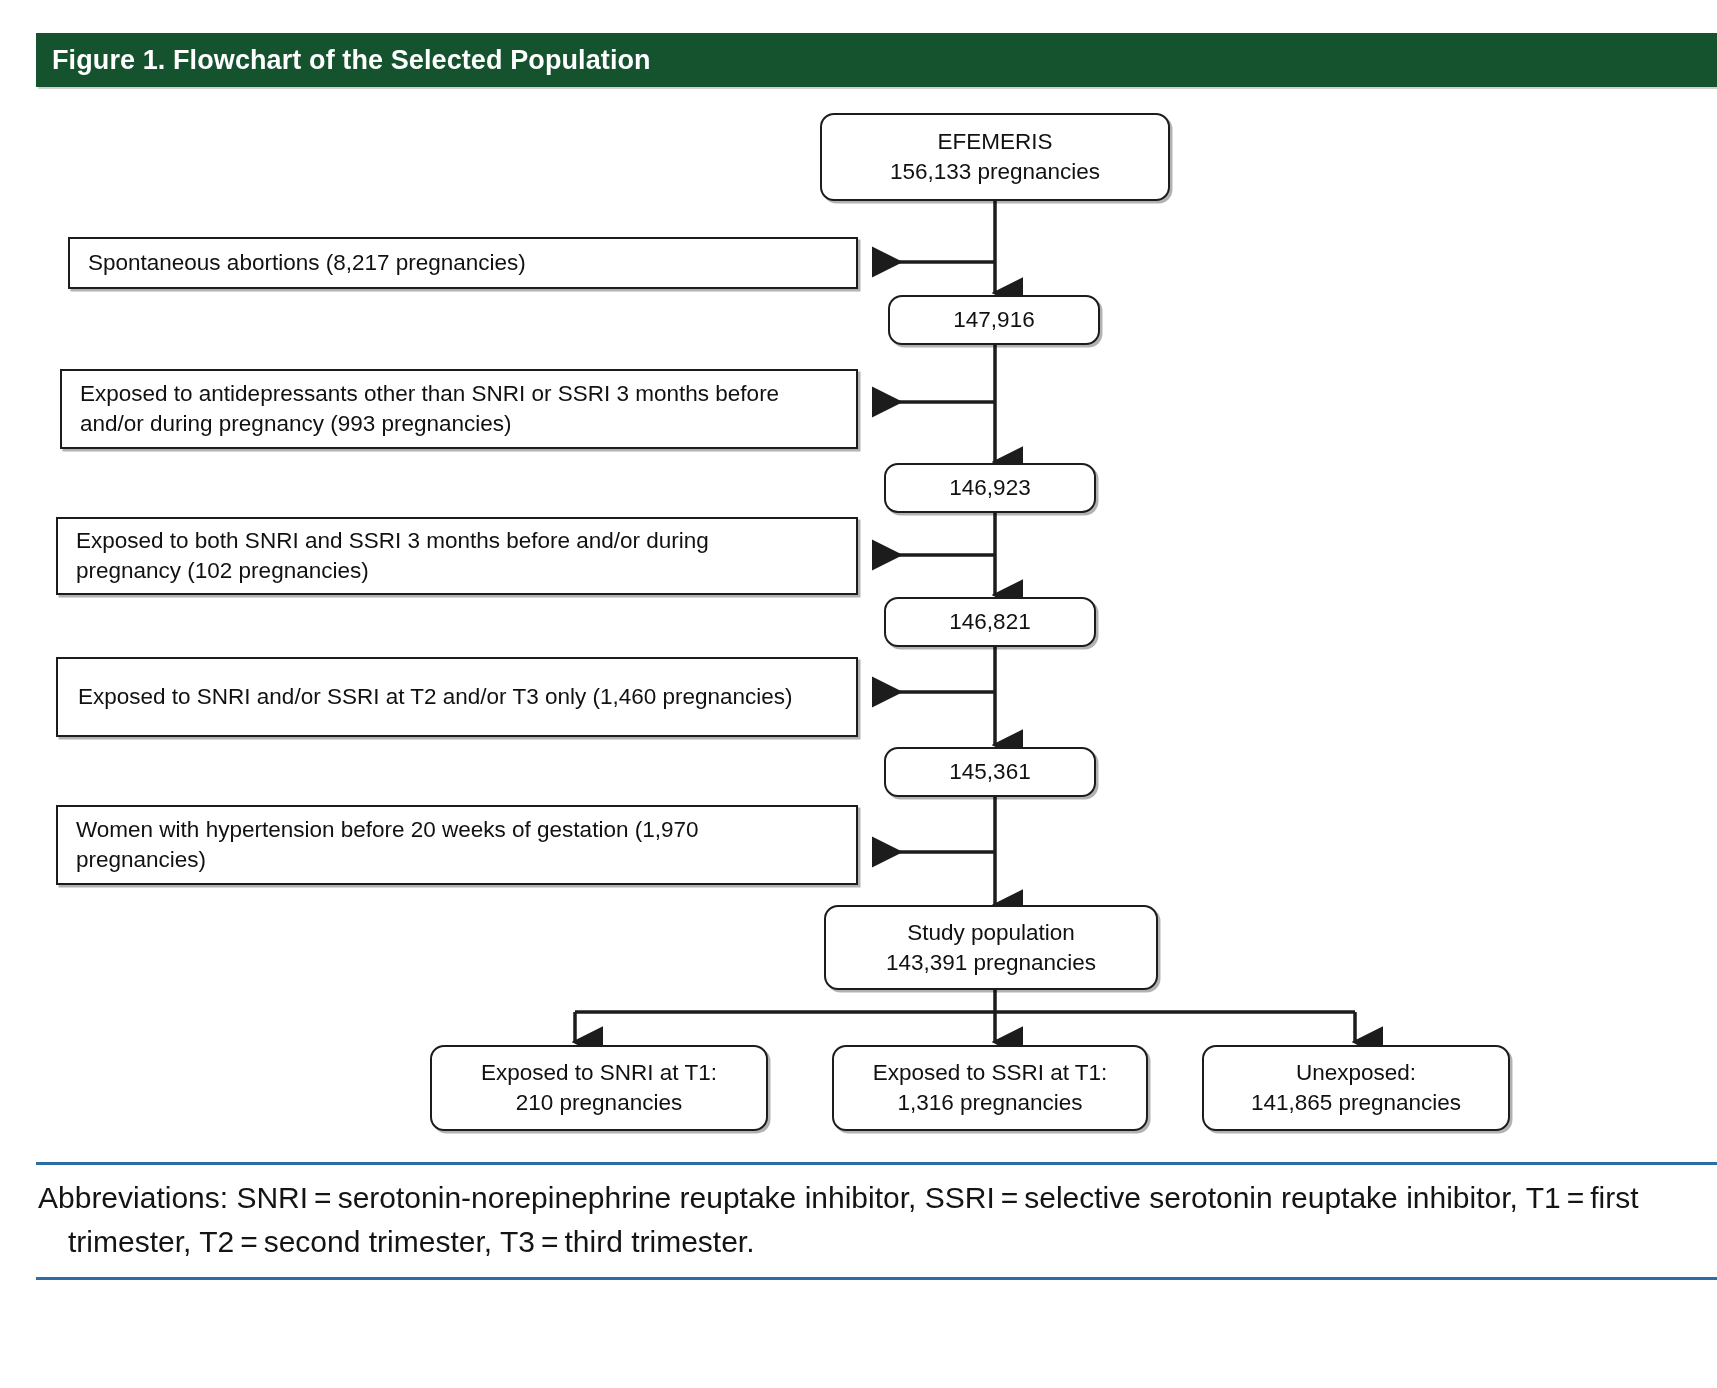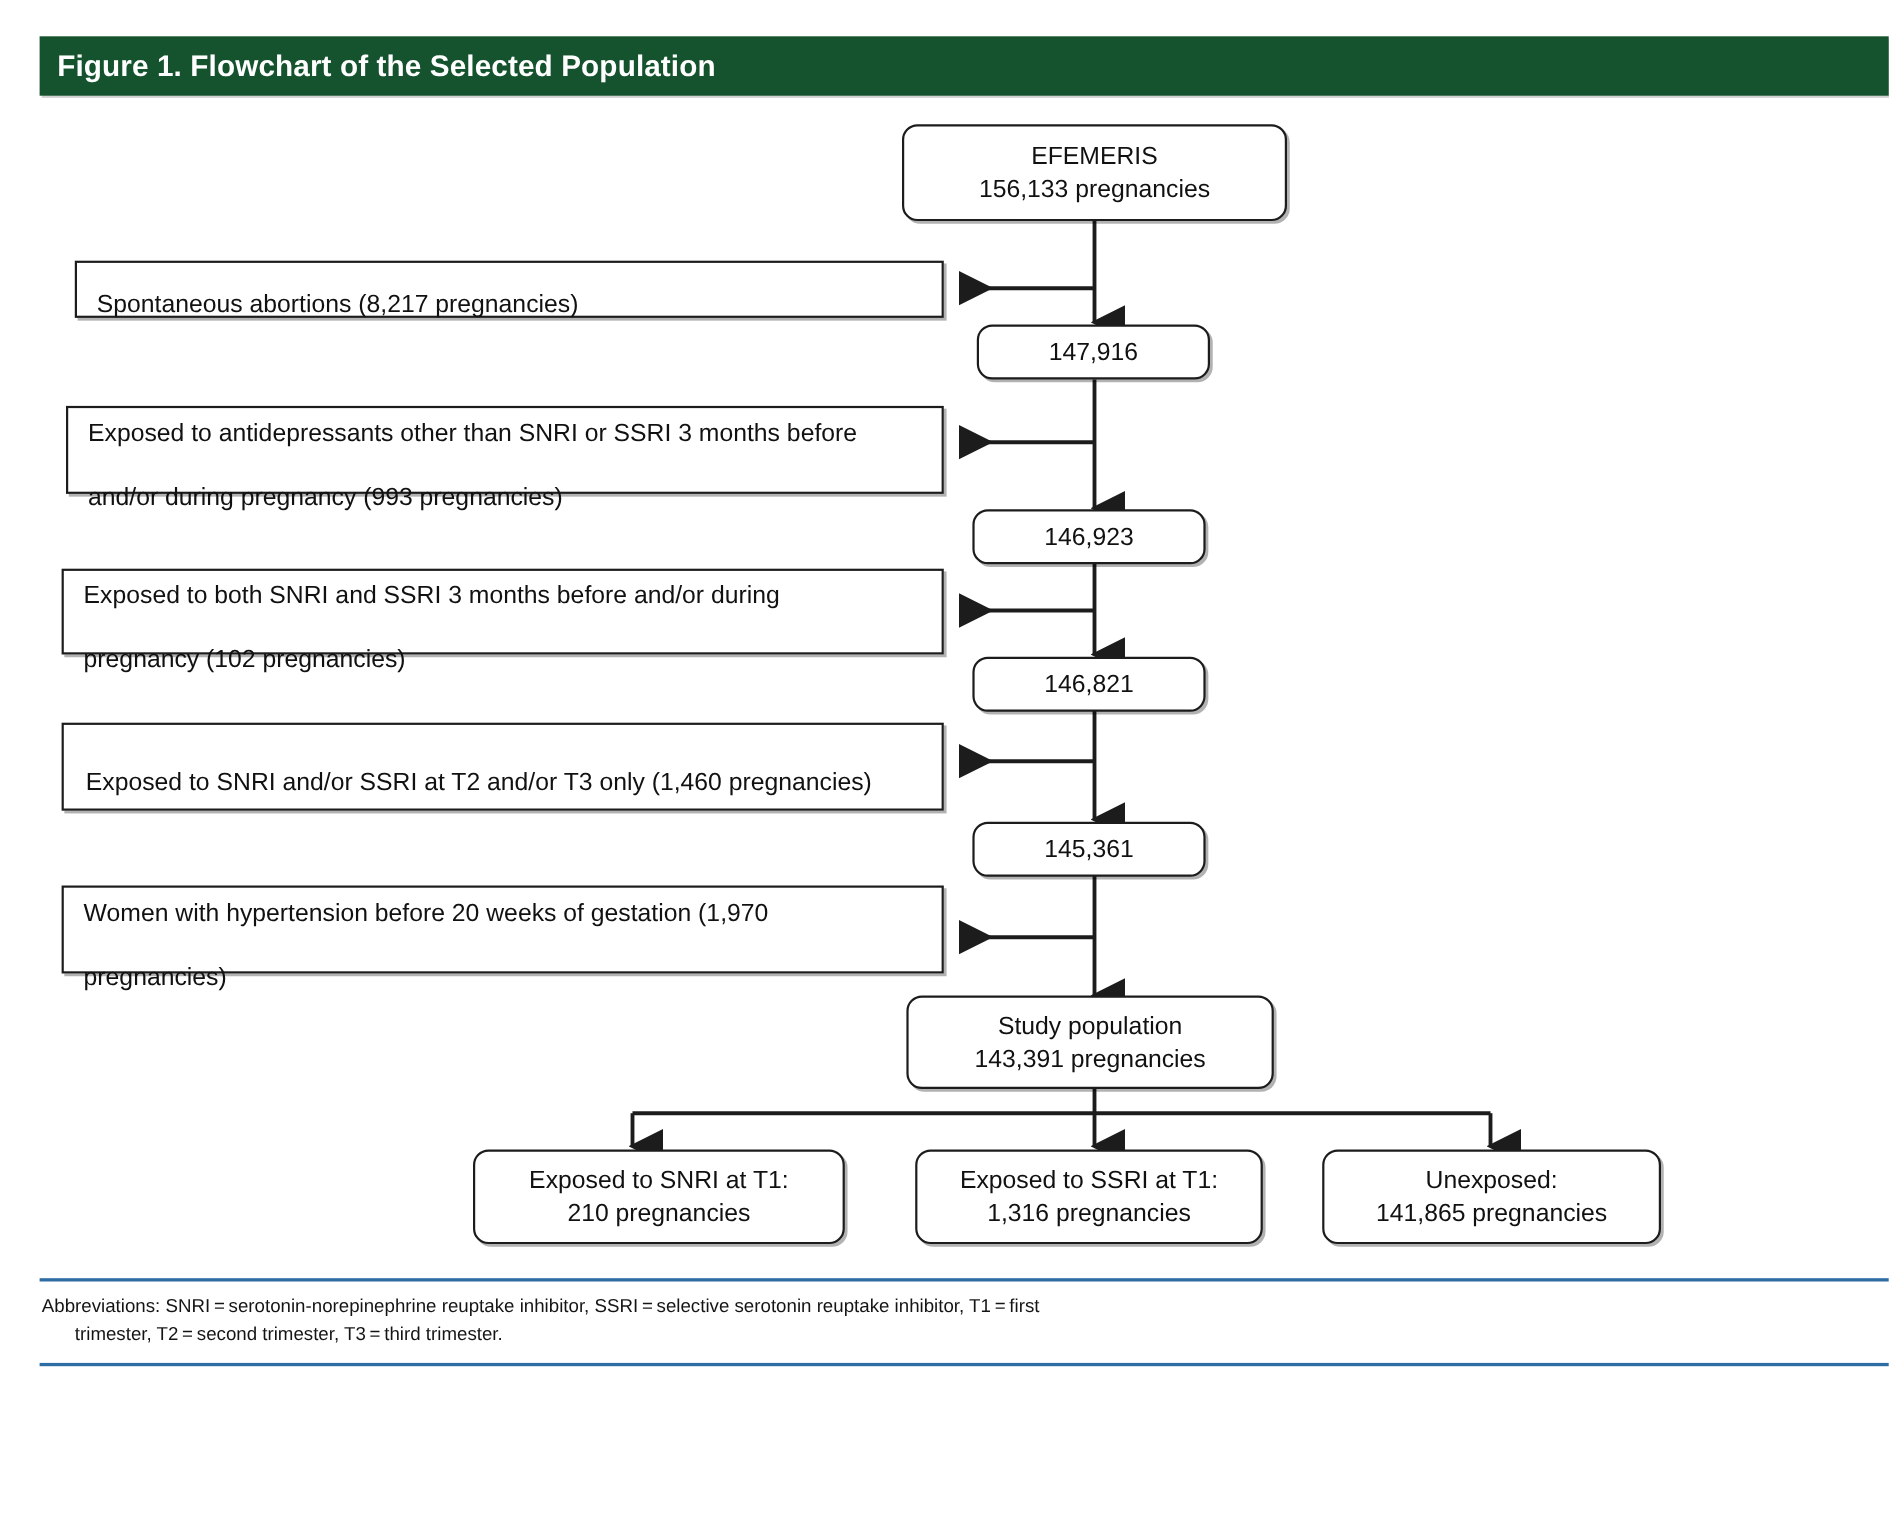--- a/index.html
+++ b/index.html
@@ -60,42 +60,42 @@
     display: flex;
     flex-direction: column;
     justify-content: center;
     font-size: 22.5px;
     line-height: 1.33;
     color: #111111;
   }
   .fbox .ln { display: block; }
   .fbox.center { align-items: center; text-align: center; border-radius: 14px; }
   .fbox.left   { align-items: flex-start; text-align: left; padding: 0 14px 0 18px; }
-  .fbox.left .ln { width: 100%; margin-top: 28px; }
+  .fbox.left .ln { width: 100%; }
 
   
   #footer {
     position: absolute;
     left: 36px;
     top: 1162px;
     width: 1681px;
   }
   .rule-top {
     width: 100%;
     height: 3px;
     background: #2e6ca4;
   }
   .rule-bottom {
     width: 100%;
     height: 3px;
     background: #2e6ca4;
     margin-top: 8px;
   }
   #abbrev {
-    font-size: 17px;
+    font-size: 30px;
     line-height: 1.45;
     color: #141414;
     padding: 11px 2px 6px 2px;
   }
   #abbrev .cont {
     display: block;
     padding-left: 30px;
   }
 </style>
 </head>

